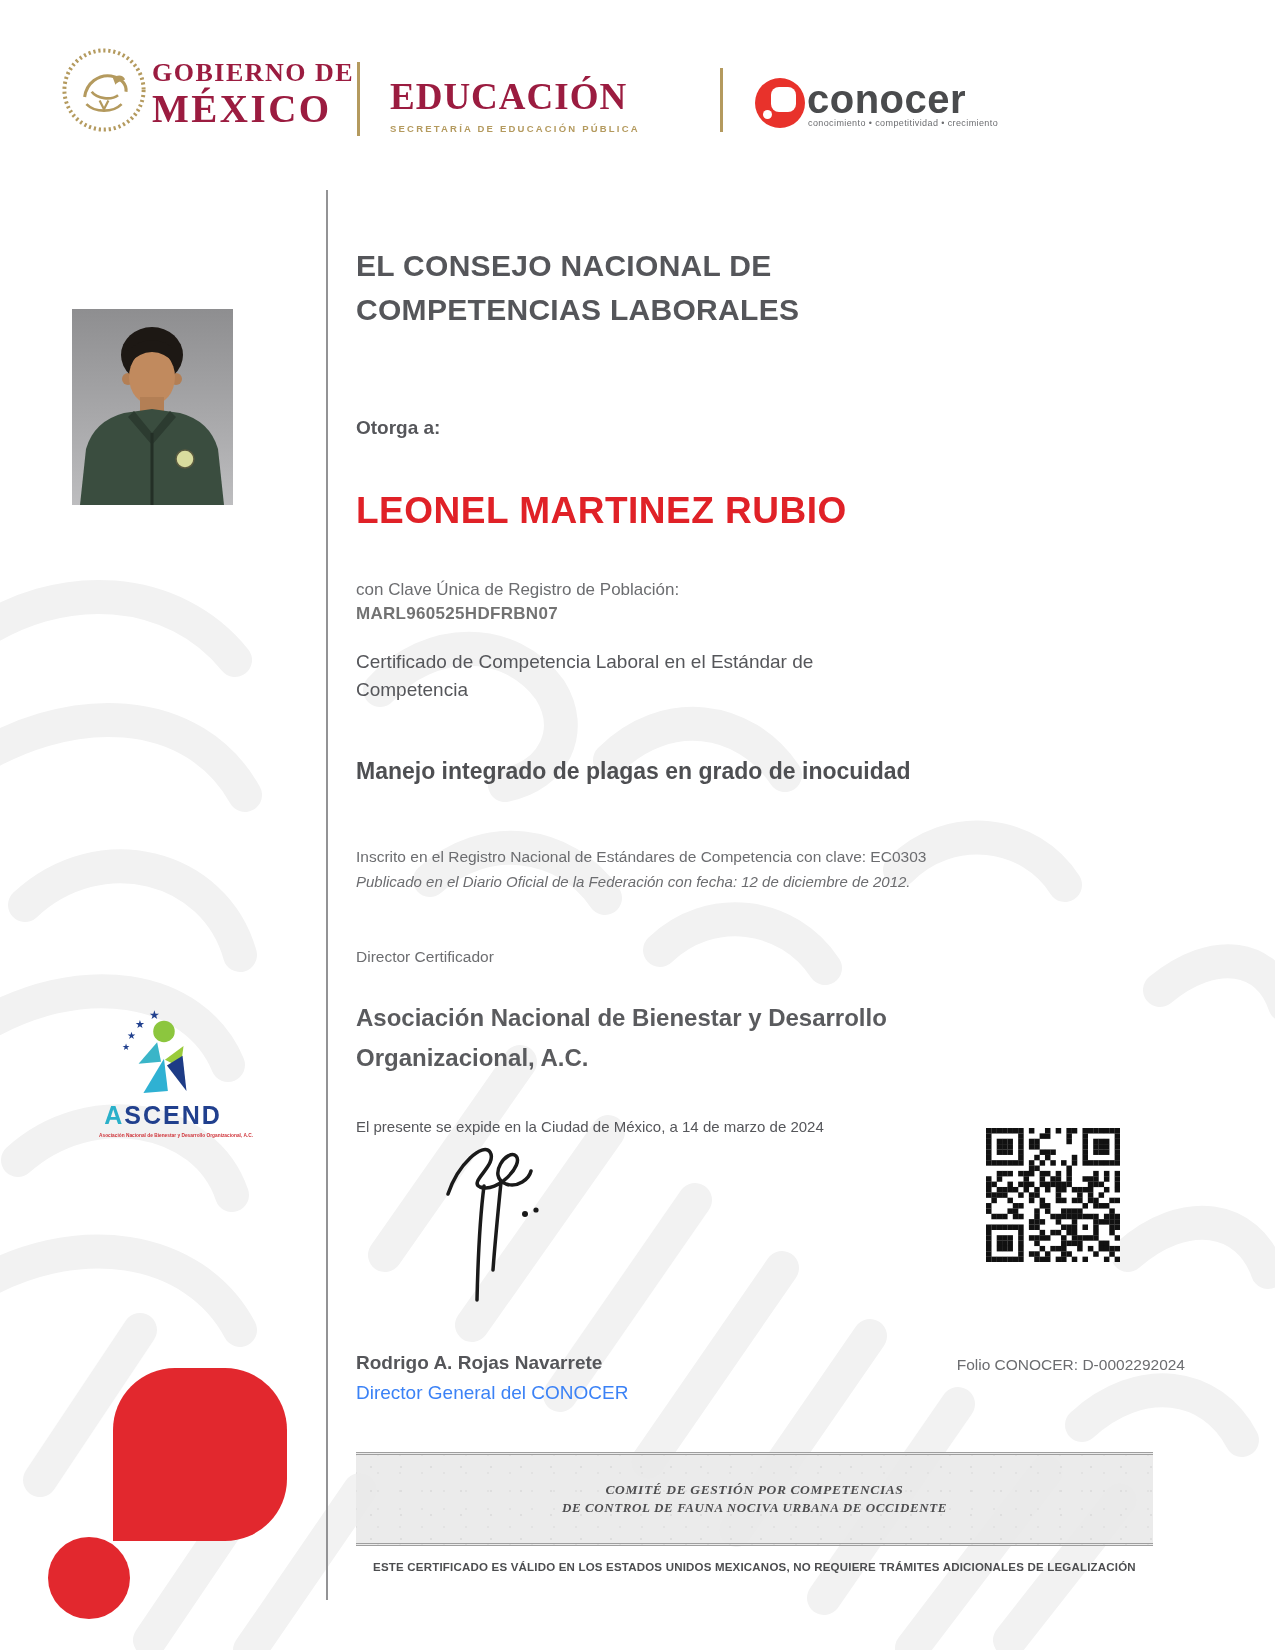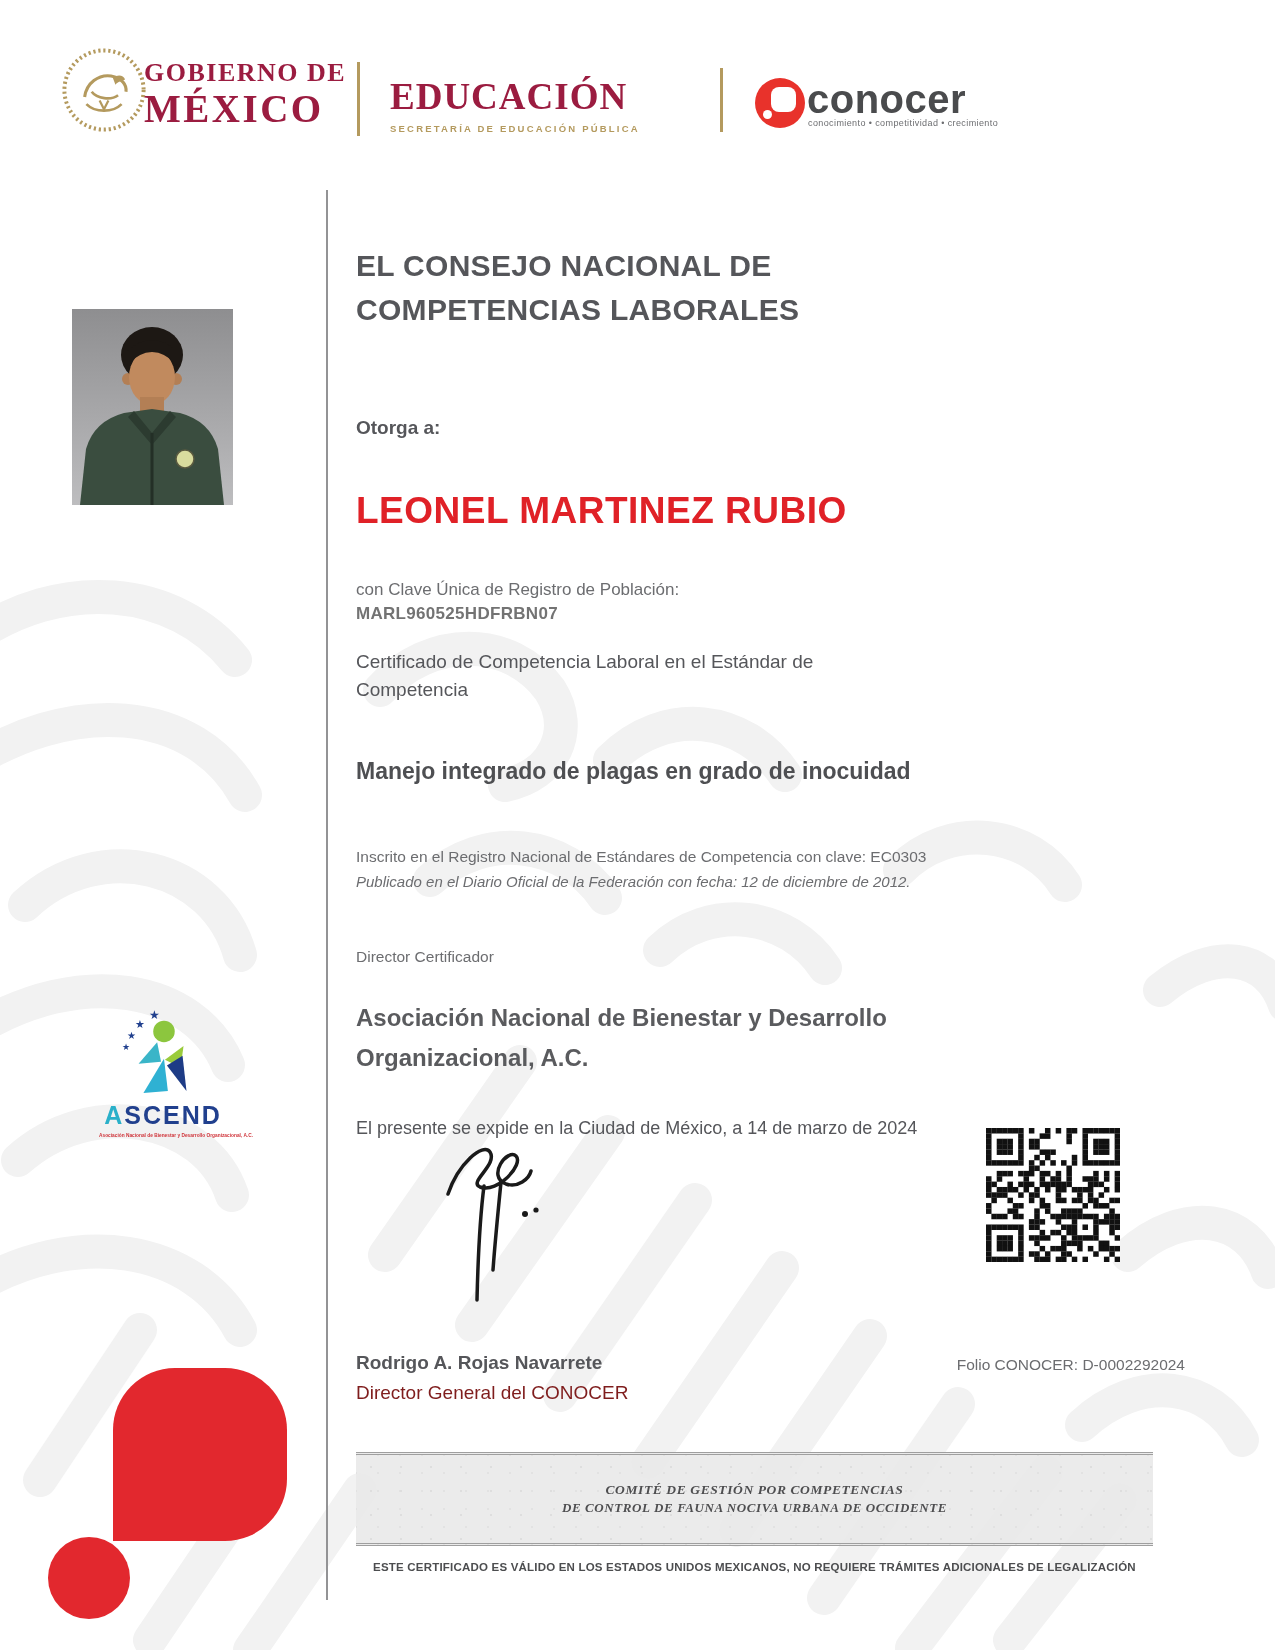--- a/index.html
+++ b/index.html
@@ -5,21 +5,21 @@
   html,body{margin:0;padding:0;background:#fff;}
   .page{position:relative;width:1275px;height:1650px;margin:0 auto;background:#fff;overflow:hidden;
         font-family:"Liberation Sans",sans-serif;color:#55565a;}
   .page *{box-sizing:border-box;}
   .abs{position:absolute;}
   .wm{position:absolute;left:0;top:0;z-index:0;pointer-events:none;}
   .z{z-index:2;}
 
   
   .seal{left:60px;top:46px;width:88px;height:88px;}
-  .gob{left:144px;top:60px;font-family:"Liberation Serif",serif;color:#9b1c40;line-height:1;}
+  .gob{left:152px;top:60px;font-family:"Liberation Serif",serif;color:#9b1c40;line-height:1;}
   .gob1{font-size:26px;font-weight:bold;letter-spacing:1.5px;}
   .gob2{font-size:39px;font-weight:bold;letter-spacing:2.5px;margin-top:3px;}
   .golddiv{width:3px;background:#b49a5e;}
   .d1{left:357px;top:62px;height:74px;}
   .d2{left:720px;top:68px;height:64px;width:2.5px;}
   .edu{left:390px;top:78px;line-height:1;}
   .edu1{font-family:"Liberation Serif",serif;font-size:37px;font-weight:bold;color:#9b1c40;letter-spacing:1px;}
   .edu2{font-size:9.5px;font-weight:bold;color:#b49a5e;letter-spacing:2.2px;margin-top:9px;}
   .cmark{left:755px;top:78px;width:50px;height:50px;background:#e8322b;border-radius:50%;}
   .cmark .sq{position:absolute;left:16px;top:9px;width:25px;height:25px;background:#fff;border-radius:8px;}
@@ -49,24 +49,24 @@
   .otorga{left:356px;top:417px;font-size:19px;font-weight:bold;color:#55565a;}
   .name{left:356px;top:490px;font-size:37px;font-weight:bold;color:#e02127;letter-spacing:0.5px;}
   .curplabel{left:356px;top:580px;font-size:17px;color:#6c6d70;}
   .curp{left:356px;top:604px;font-size:17px;font-weight:bold;color:#737373;letter-spacing:0.3px;}
   .certtype{left:356px;top:648px;font-size:19px;color:#55565a;max-width:480px;line-height:28px;}
   .standard{left:356px;top:758px;font-size:23px;font-weight:bold;color:#4e4f52;}
   .registry{left:356px;top:848px;font-size:15.5px;color:#6c6d70;}
   .dof{left:356px;top:873px;font-size:15px;font-style:italic;color:#6c6d70;}
   .oclabel{left:356px;top:948px;font-size:15.5px;color:#6c6d70;}
   .ocname{left:356px;top:998px;font-size:24px;font-weight:bold;color:#5a5b5e;max-width:600px;line-height:40px;}
-  .issue{left:356px;top:1118px;font-size:18px;color:#55565a;}
+  .issue{left:356px;top:1118px;font-size:15px;color:#55565a;}
   .sig{left:428px;top:1122px;}
   .signame{left:356px;top:1352px;font-size:19px;font-weight:bold;color:#55565a;}
-  .sigtitle{left:356px;top:1382px;font-size:19px;color:#7f1d1d;}
+  .sigtitle{left:356px;top:1382px;font-size:19px;color:#3b82f6;}
   .folio{left:900px;top:1356px;width:285px;text-align:right;font-size:15.5px;color:#6c6d70;}
   .qr{left:986px;top:1128px;width:134px;height:134px;background:#fff;}
 
   
   .stamp{left:356px;top:1452px;width:797px;height:94px;
          background:rgba(233,233,233,0.93);
          background-image:radial-gradient(#dedede 1.2px, transparent 1.4px),
                           radial-gradient(#e2e2e2 1px, transparent 1.2px);
          background-size:30px 24px,22px 18px;background-position:0 0,11px 9px;
          border-top:3px double #9f9f9f;border-bottom:3px double #9f9f9f;

